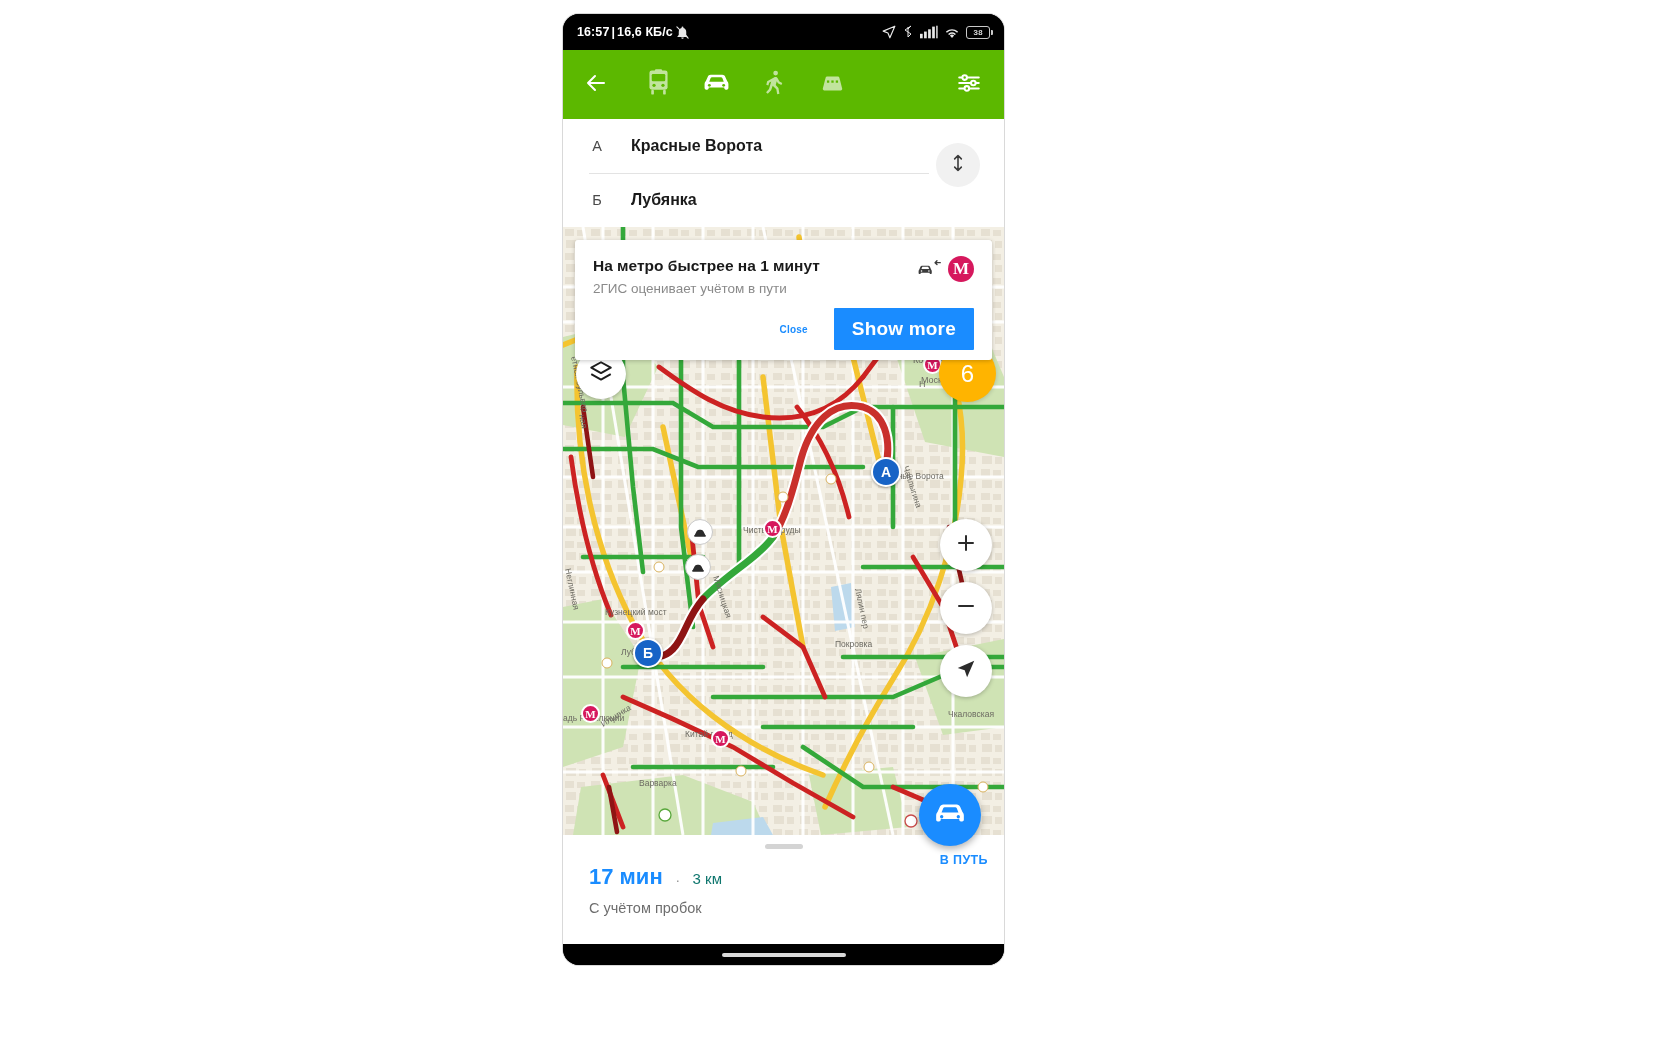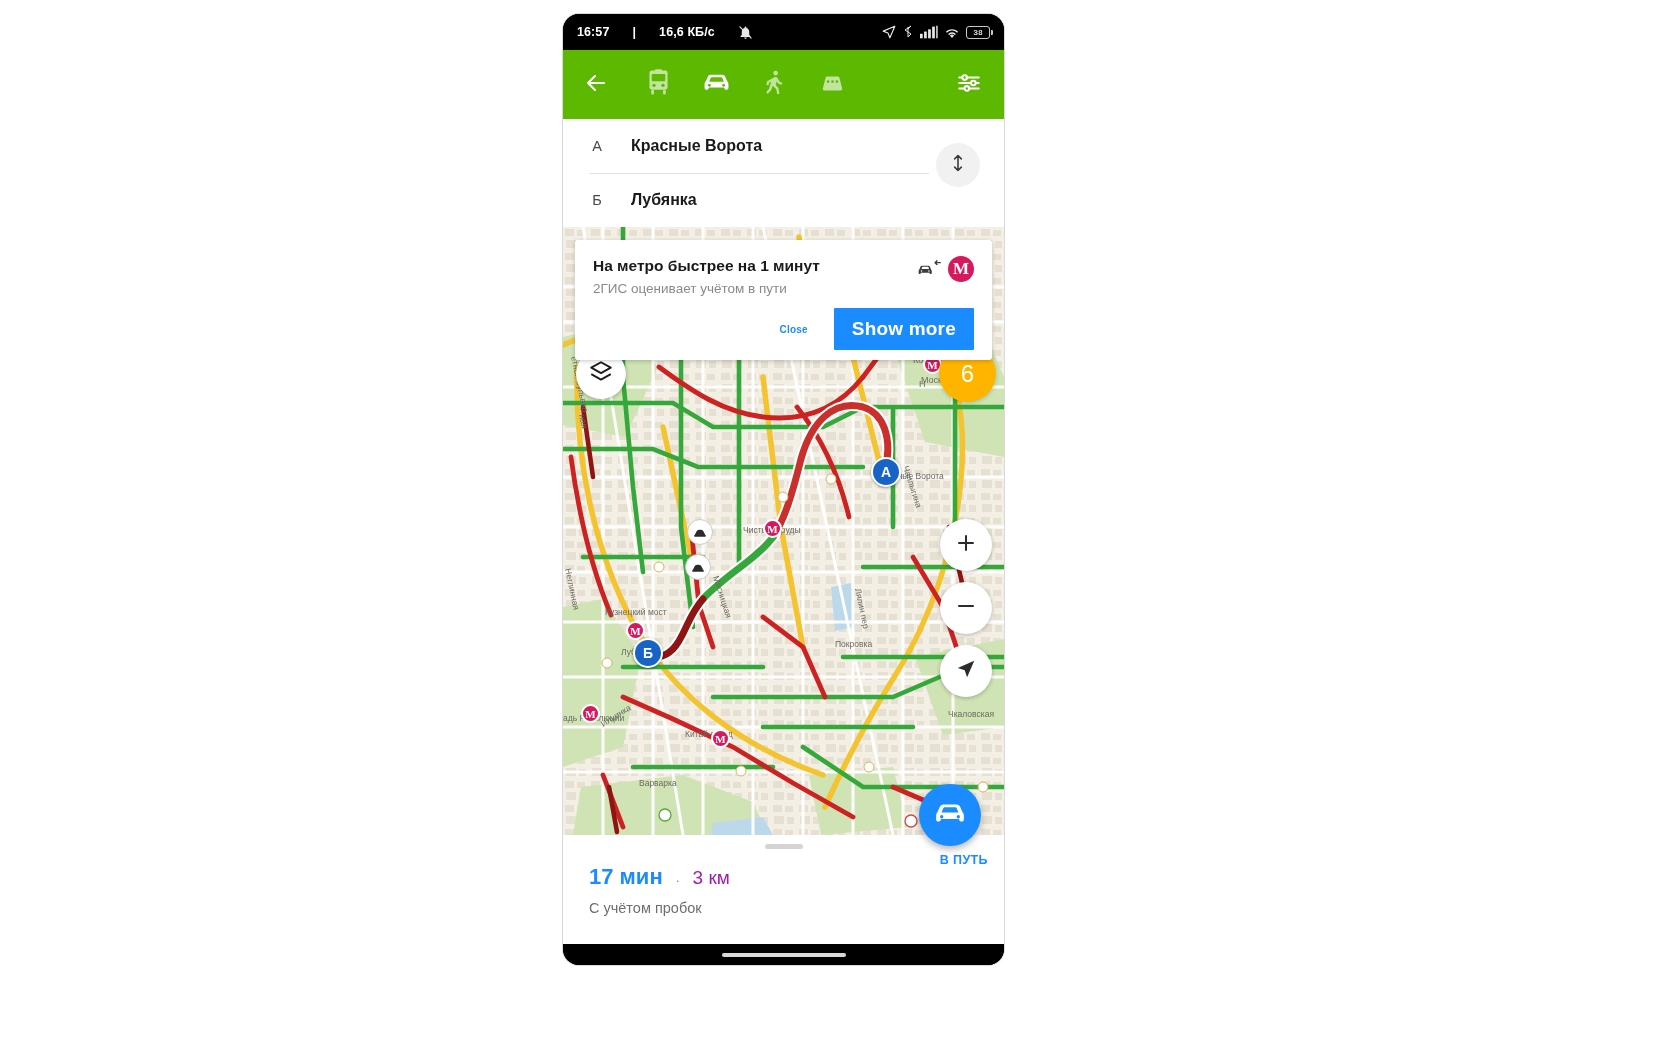--- a/index.html
+++ b/index.html
@@ -21,21 +21,21 @@
     box-shadow: 0 0 0 1px rgba(0,0,0,0.15);
   }
 
   
   .statusbar {
     position: absolute; left: 0; top: 0; width: 441px; height: 36px;
     background: #000; color: #fff;
     display: flex; align-items: center; justify-content: space-between;
     padding: 0 14px;
   }
-  .sb-left { display: flex; align-items: center; gap: 23px; font-size: 12.5px; font-weight: bold; letter-spacing: .1px; }
+  .sb-left { display: flex; align-items: center; gap: 2px; font-size: 12.5px; font-weight: bold; letter-spacing: .1px; }
   .sb-right { display: flex; align-items: center; gap: 6px; }
   .sb-icon { display: inline-flex; align-items: center; }
   .batt {
     width: 24px; height: 13px; border: 1.6px solid #c9c9c9; border-radius: 3px;
     position: relative; display: flex; align-items: center; justify-content: center;
     font-size: 8px; font-weight: bold; color: #d8d8d8; font-family: Liberation Mono, monospace;
   }
   .batt:after {
     content: ""; position: absolute; right: -4px; top: 3.5px;
     width: 2px; height: 5px; background: #c9c9c9; border-radius: 0 1px 1px 0;
@@ -163,21 +163,21 @@
     position: absolute; left: 0; top: 821px; width: 441px; height: 109px;
     background: #fff;
   }
   .grabber {
     position: absolute; left: 50%; transform: translateX(-50%); top: 9px;
     width: 38px; height: 5px; border-radius: 3px; background: #d4d4d4;
   }
   .sheet-main { position: absolute; left: 26px; top: 29px; }
   .s-time { font-size: 22px; color: #1a8cff; font-weight: bold; }
   .s-dot { font-size: 15px; color: #9a9a9a; margin: 0 8px; vertical-align: middle; }
-  .s-dist { font-size: 19px; color: #a21caf; }
+  .s-dist { font-size: 15px; color: #0f766e; }
   .s-sub { font-size: 14.5px; color: #6e6e6e; margin-top: 10px; }
 
   .fab {
     position: absolute; right: 23px; top: 770px;
     width: 62px; height: 62px; border-radius: 50%; background: #1a8cff;
     display: flex; align-items: center; justify-content: center;
     box-shadow: 0 3px 7px rgba(0,0,0,0.3);
     z-index: 20;
   }
   .fab-label {

